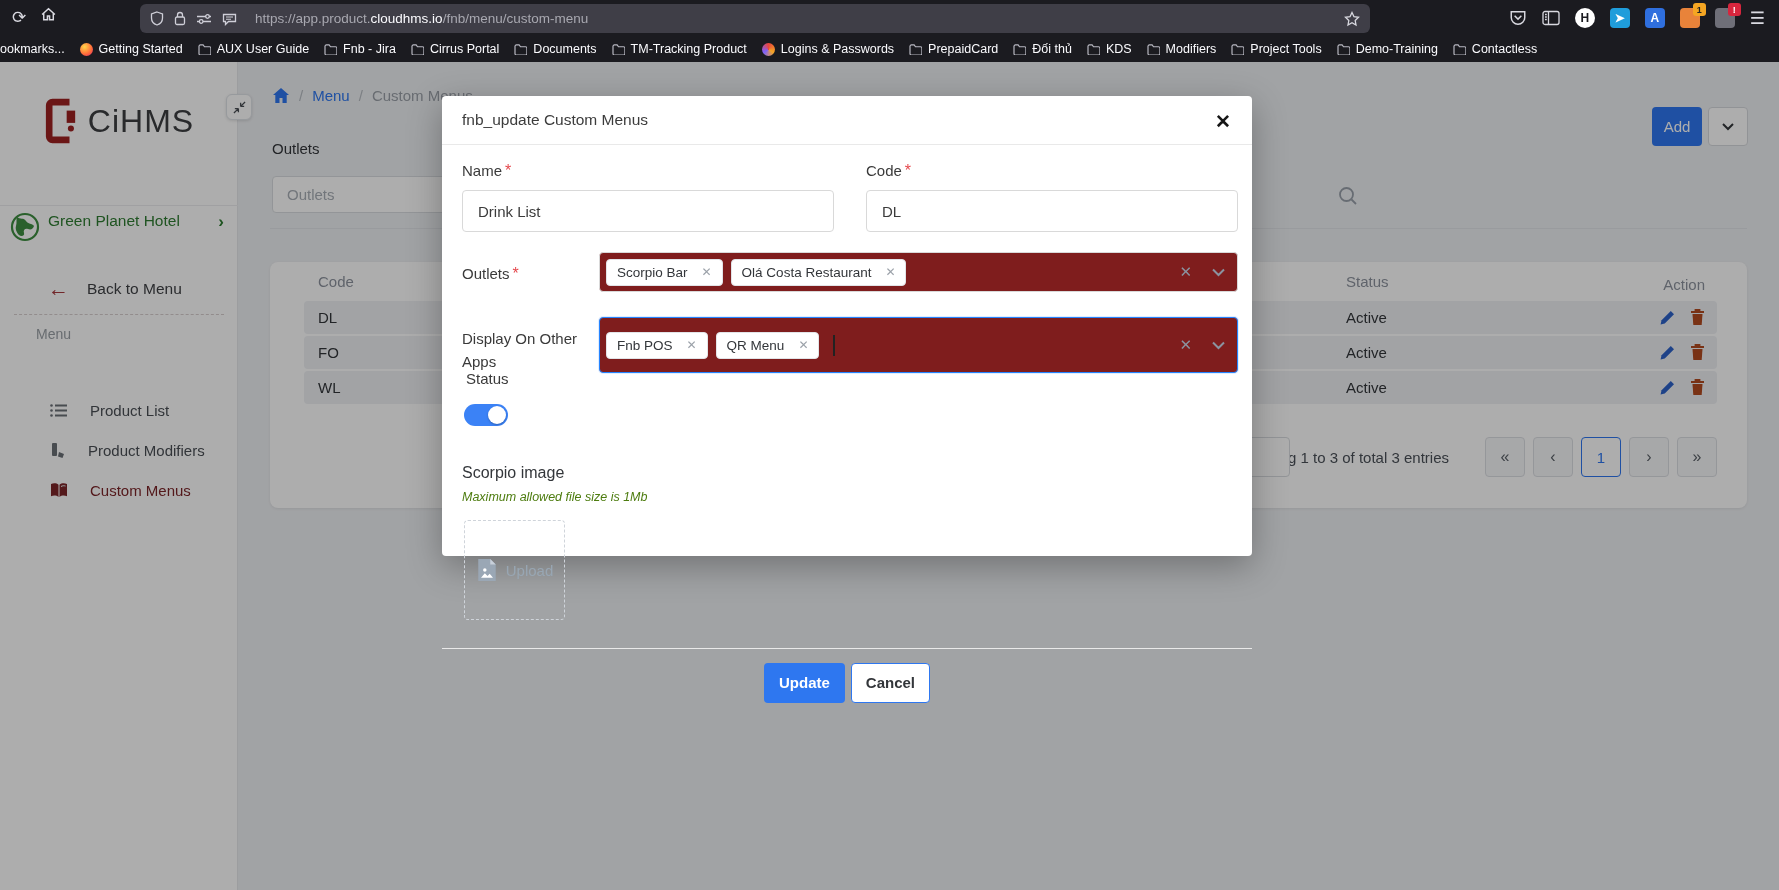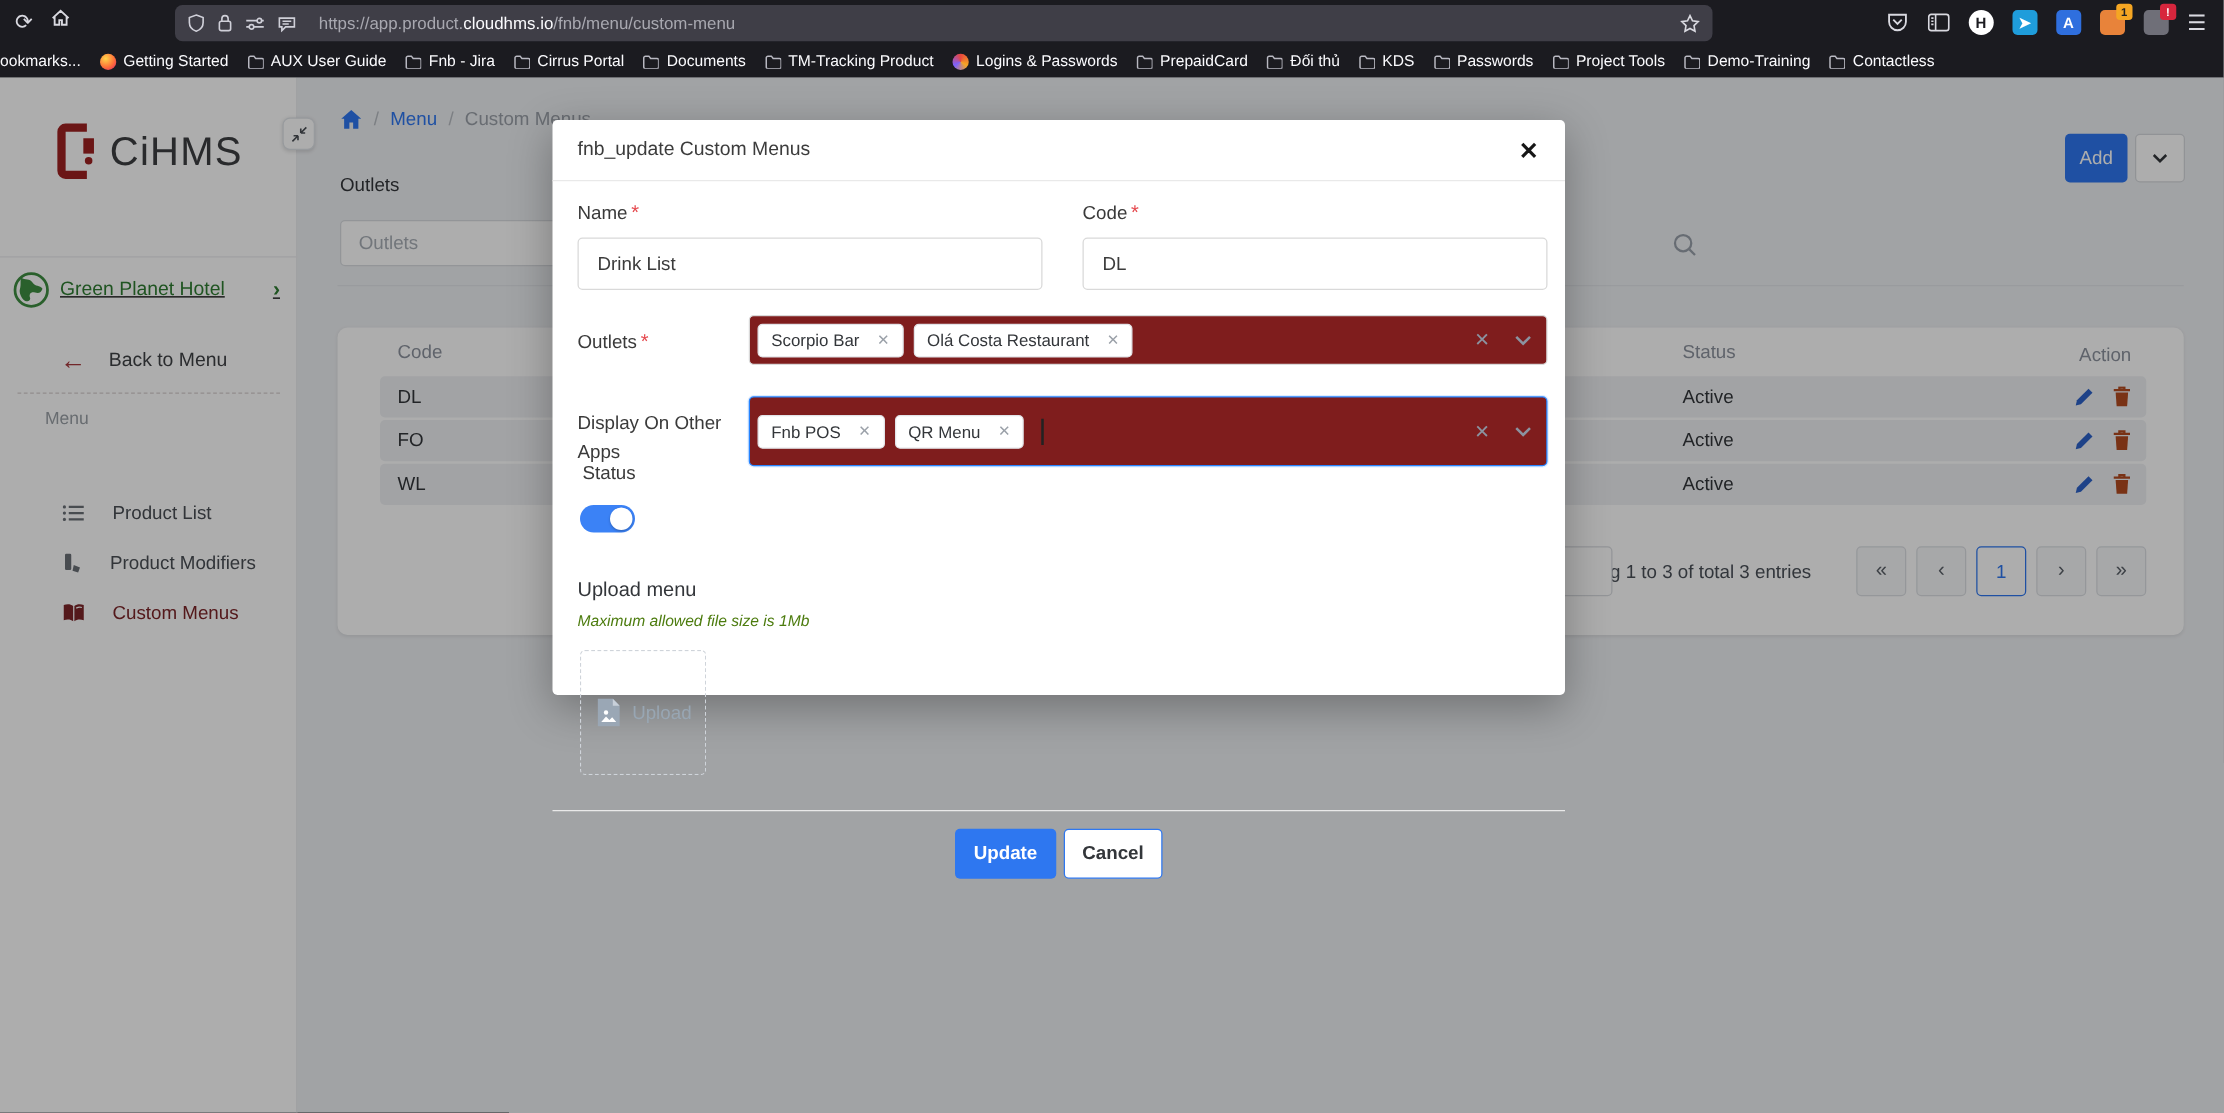--- a/index.html
+++ b/index.html
@@ -34,21 +34,21 @@
   .sidebar { position:absolute; left:0; top:0; width:238px; height:828px; background:#fff;
              border-right:1px solid #e6e8eb; }
   .logo-row { position:absolute; left:0; top:30px; width:238px; height:58px; display:flex;
               align-items:center; justify-content:center; gap:10px; }
   .logo-text { font-size:32px; color:#3d3f42; font-weight:500; letter-spacing:1px; }
   .collapse-btn { position:absolute; left:226px; top:32px; width:26px; height:26px; background:#fff;
                   border:1px solid #dfe3e8; border-radius:6px; box-shadow:0 1px 3px rgba(0,0,0,.12);
                   display:flex; align-items:center; justify-content:center; z-index:5; }
   .side-div { position:absolute; left:0; top:143px; width:238px; border-top:1px solid #ececef; }
   .hotel-row { position:absolute; left:10px; top:150px; width:218px; height:40px; display:flex;
-               align-items:center; gap:8px;text-decoration:underline; }
+               gap:8px; }
   .hotel-name { color:#2f7d32; font-size:15.5px; flex:1; }
   .hotel-chev { color:#2f7d32; font-size:17px; font-weight:bold; padding-right:4px; }
   .back-row { position:absolute; left:48px; top:212px; width:180px; height:30px; display:flex;
               align-items:center; gap:18px; }
   .back-arrow { color:#a93a3f; font-size:21px; font-weight:bold; }
   .back-label { color:#3f4145; font-size:15.5px; }
   .dashed-div { position:absolute; left:14px; top:252px; width:210px; border-top:1px dashed #d8cfcf; }
   .menu-label { position:absolute; left:36px; top:264px; color:#9aa0a6; font-size:14px; }
   .nav-item { position:absolute; left:0; width:238px; height:34px; display:flex; align-items:center; gap:22px;
               padding-left:50px; font-size:15px; color:#4a4f55; }
@@ -245,21 +245,21 @@
         <span class="bm">
           <svg width="13" height="11" viewBox="0 0 14 12">
             <path d="M1 2.5C1 1.7 1.7 1 2.5 1h3L7 3h5.5c.8 0 1.5.7 1.5 1.5v6c0 .8-.7 1.5-1.5 1.5h-10C1.7 12 1 11.3 1 10.5z" fill="none" stroke="#b9b9c2" stroke-width="1.3"></path>
           </svg>
           <span>KDS</span>
         </span>
         <span class="bm">
           <svg width="13" height="11" viewBox="0 0 14 12">
             <path d="M1 2.5C1 1.7 1.7 1 2.5 1h3L7 3h5.5c.8 0 1.5.7 1.5 1.5v6c0 .8-.7 1.5-1.5 1.5h-10C1.7 12 1 11.3 1 10.5z" fill="none" stroke="#b9b9c2" stroke-width="1.3"></path>
           </svg>
-          <span>Passwords</span>
+          <span>Modifiers</span>
         </span>
         <span class="bm">
           <svg width="13" height="11" viewBox="0 0 14 12">
             <path d="M1 2.5C1 1.7 1.7 1 2.5 1h3L7 3h5.5c.8 0 1.5.7 1.5 1.5v6c0 .8-.7 1.5-1.5 1.5h-10C1.7 12 1 11.3 1 10.5z" fill="none" stroke="#b9b9c2" stroke-width="1.3"></path>
           </svg>
           <span>Project Tools</span>
         </span>
         <span class="bm">
           <svg width="13" height="11" viewBox="0 0 14 12">
             <path d="M1 2.5C1 1.7 1.7 1 2.5 1h3L7 3h5.5c.8 0 1.5.7 1.5 1.5v6c0 .8-.7 1.5-1.5 1.5h-10C1.7 12 1 11.3 1 10.5z" fill="none" stroke="#b9b9c2" stroke-width="1.3"></path>
@@ -479,21 +479,21 @@
             <path d="M1 1.5l5.5 5.5L12 1.5" fill="none" stroke="#8b93a0" stroke-width="2"></path>
           </svg>
       </div>
     </div>
 
     <div class="m-label" style="position:absolute; left:24px; top:274px;">Status</div>
     <div class="toggle">
         <span class="knob"></span>
       </div>
 
-    <div class="up-head">Upload menu</div>
+    <div class="up-head">Scorpio image</div>
     <div class="up-hint">Maximum allowed file size is 1Mb</div>
     <div class="dropzone">
       <svg width="22" height="24" viewBox="0 0 20 22">
           <path d="M2 1h11l5 5v15H2z" fill="#9aa7b5"></path>
           <path d="M13 1v5h5" fill="#c8d0da"></path>
           <circle cx="8" cy="11" r="1.6" fill="#fff"></circle>
           <path d="M4.5 18l3.5-4 2.5 2.5 2-2 3 3.5z" fill="#fff"></path>
         </svg>
       <span>Upload</span>
     </div>

